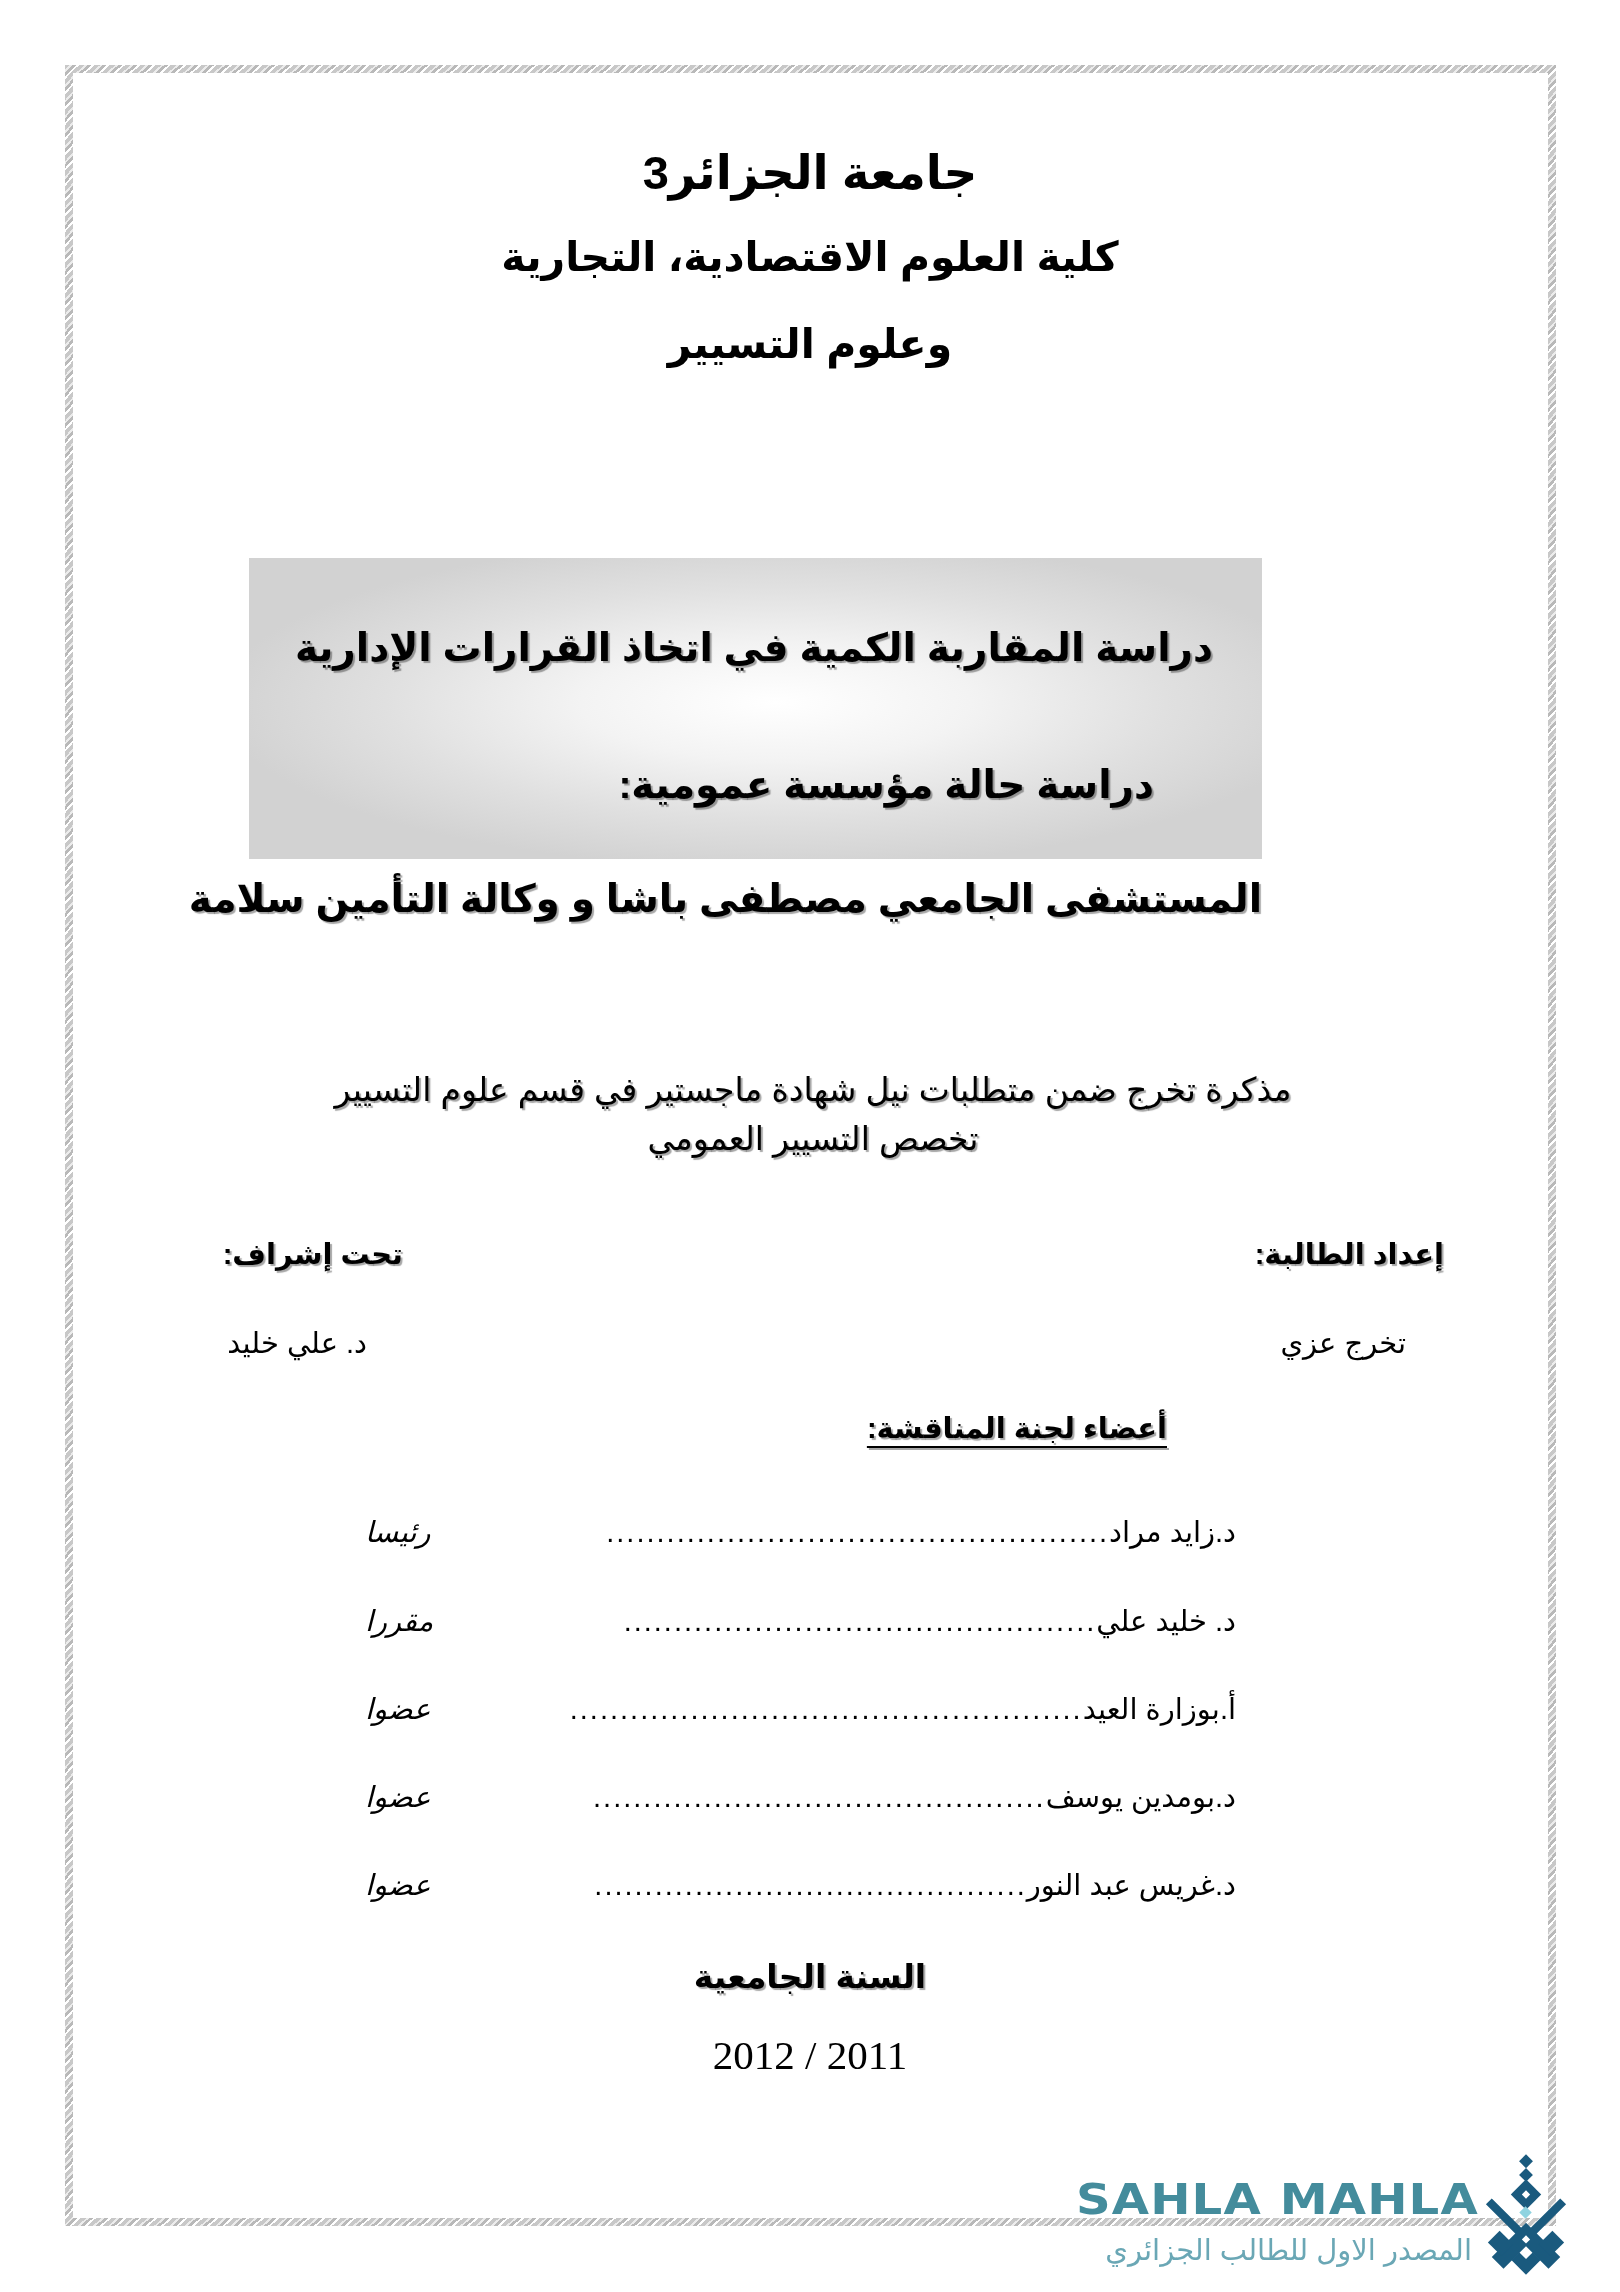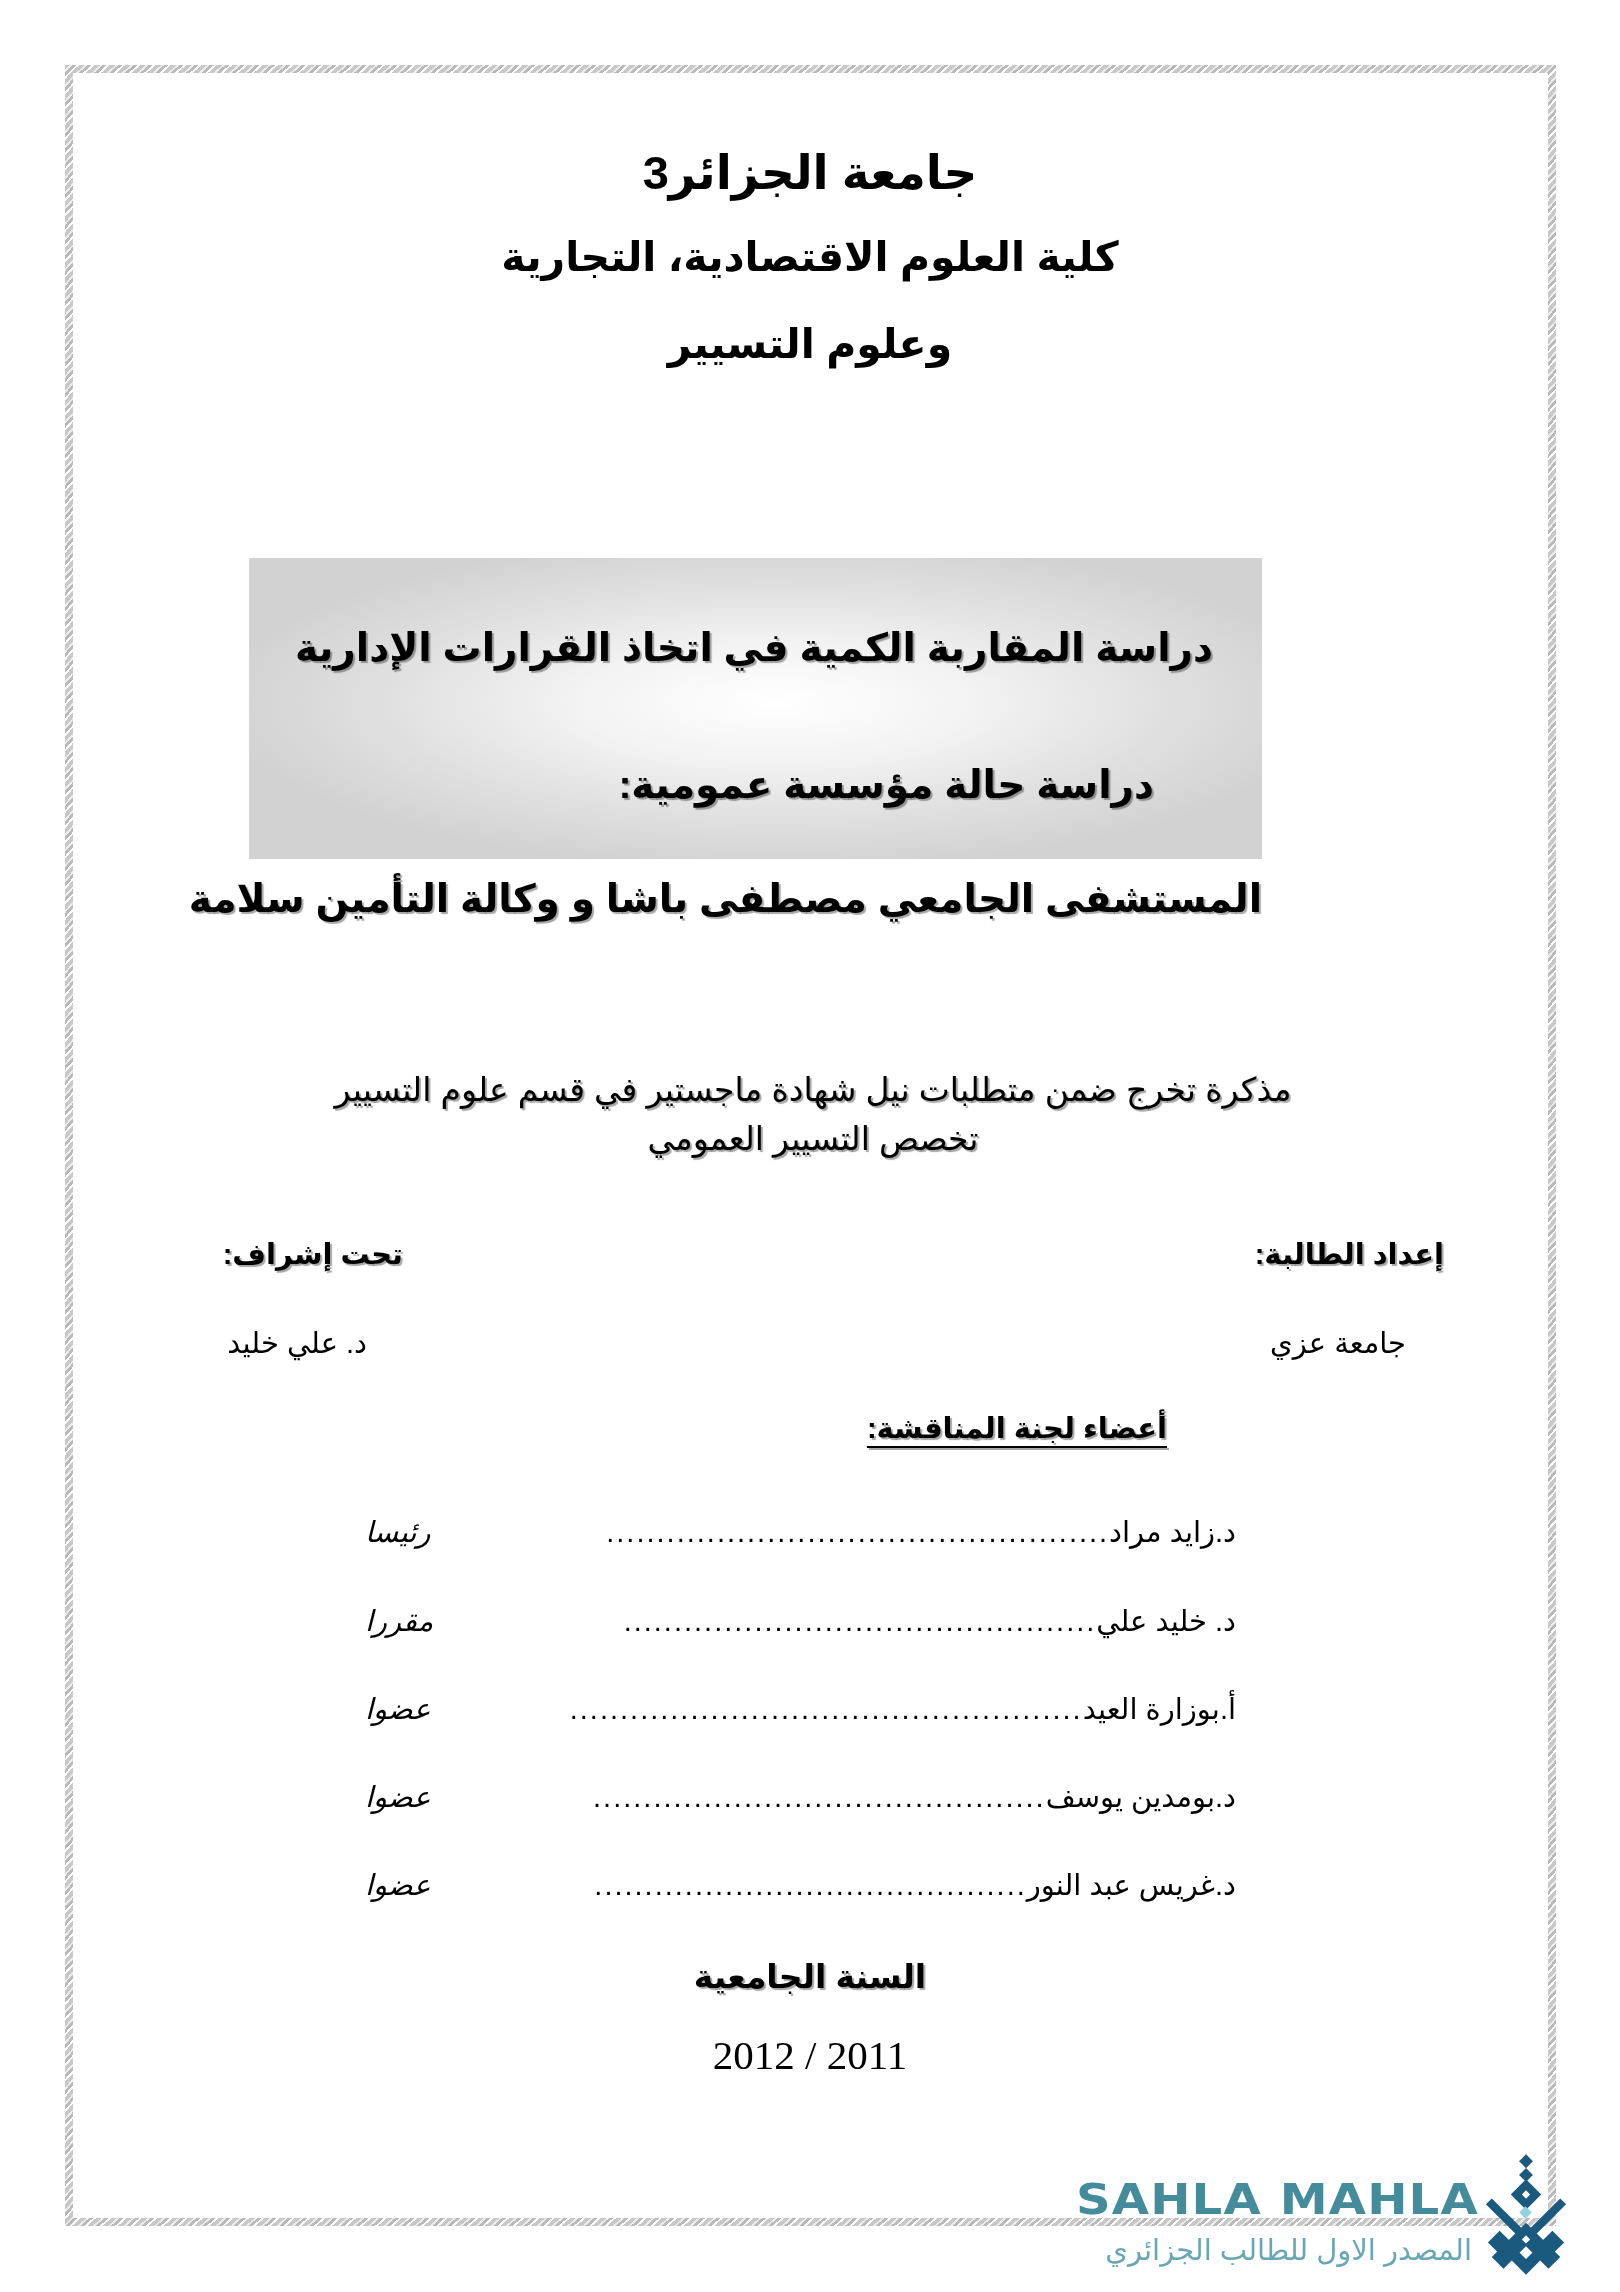--- a/index.html
+++ b/index.html
@@ -183,21 +183,21 @@
 <div class="title-box">
   <div class="title-line t1 shadowed">دراسة المقاربة الكمية في اتخاذ القرارات الإدارية</div>
   <div class="title-line t3 shadowed">المستشفى الجامعي مصطفى باشا و وكالة التأمين سلامة</div>
   <div class="title-line t2 shadowed">دراسة حالة مؤسسة عمومية:</div>
 </div>
 
 <div class="abs subtitle1 shadowed" style="text-align:center;white-space:nowrap;">مذكرة تخرج ضمن متطلبات نيل شهادة ماجستير في قسم علوم التسيير</div>
 <div class="abs subtitle2 shadowed" style="text-align:center;white-space:nowrap;">تخصص التسيير العمومي</div>
 
 <div class="label-bold shadowed" style="right:176px; top:1237px;">إعداد الطالبة:</div>
-<div class="name-plain" style="right:214px; top:1326px;">جامعة عزي</div>
+<div class="name-plain" style="right:214px; top:1326px;">تخرج عزي</div>
 
 <div class="label-bold shadowed" style="right:1217px; top:1237px;">تحت إشراف:</div>
 <div class="name-plain" style="right:1253px; top:1326px;">د. علي خليد</div>
 
 <div class="committee-header shadowed">أعضاء لجنة المناقشة:</div>
 
 <div class="committee-row" style="top:1515px;">
   <span class="member-name">د.زايد مراد</span>
   <span class="dots">..................................................</span>
   <span class="role">رئيسا</span>

